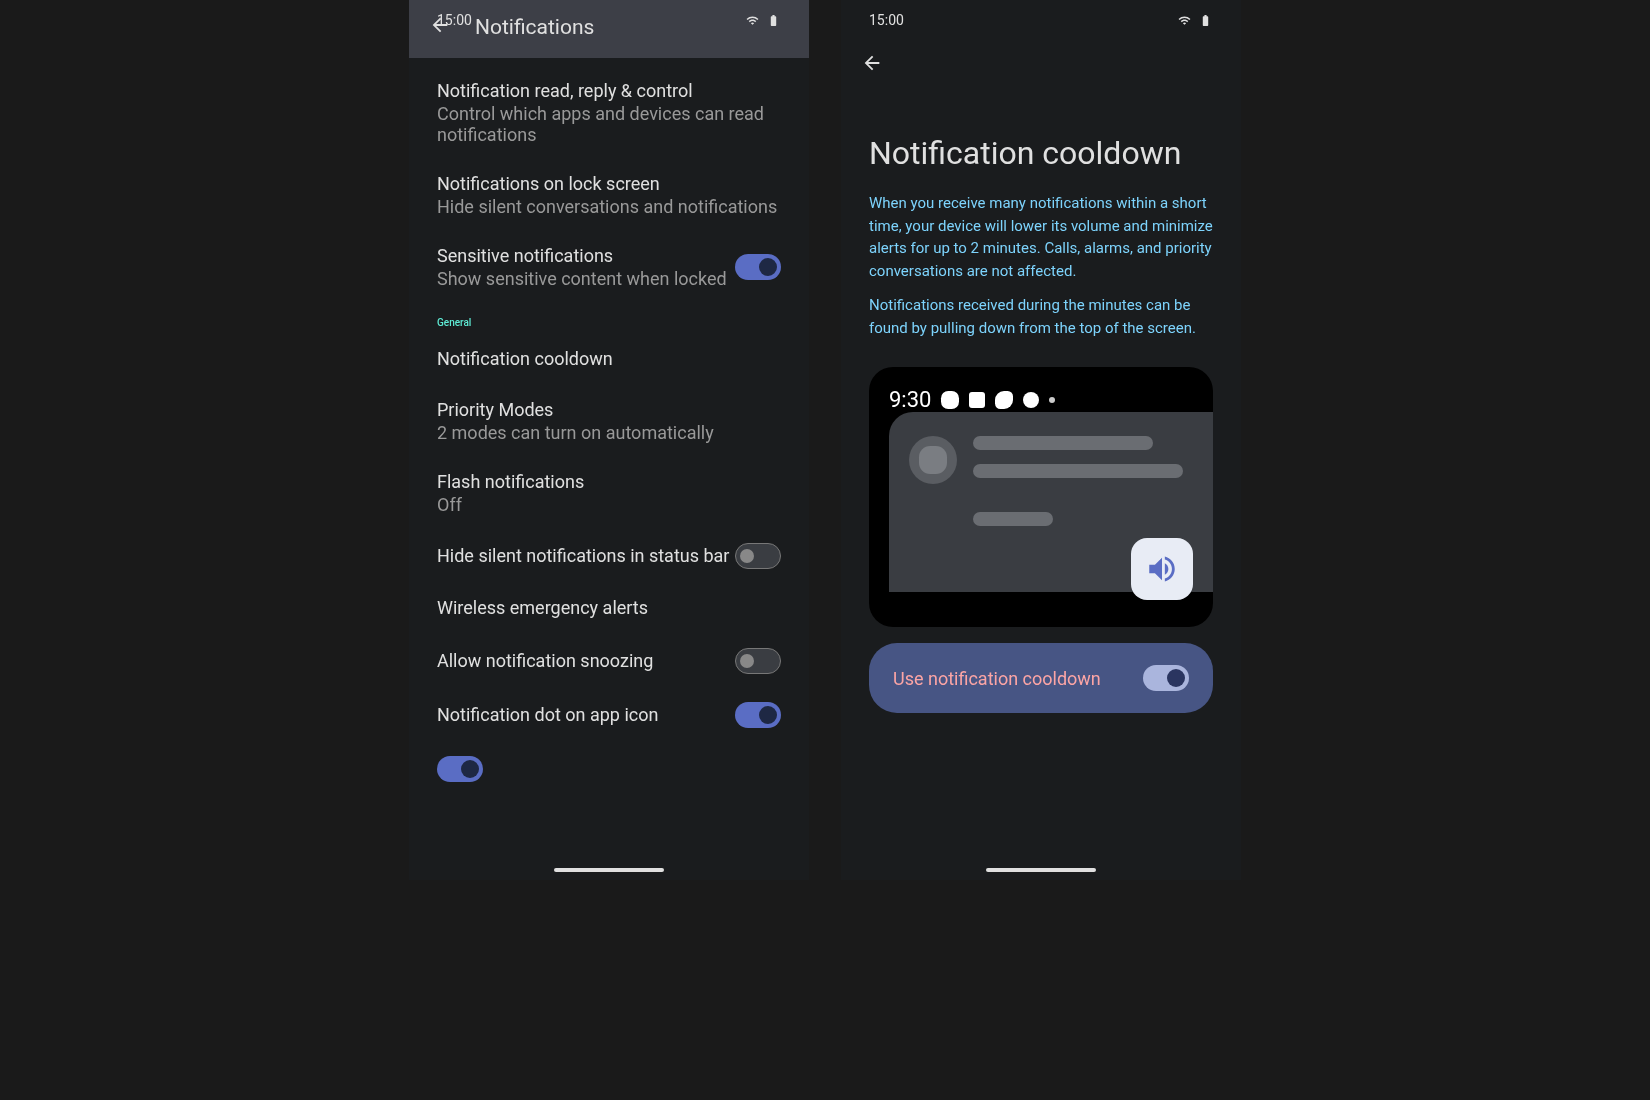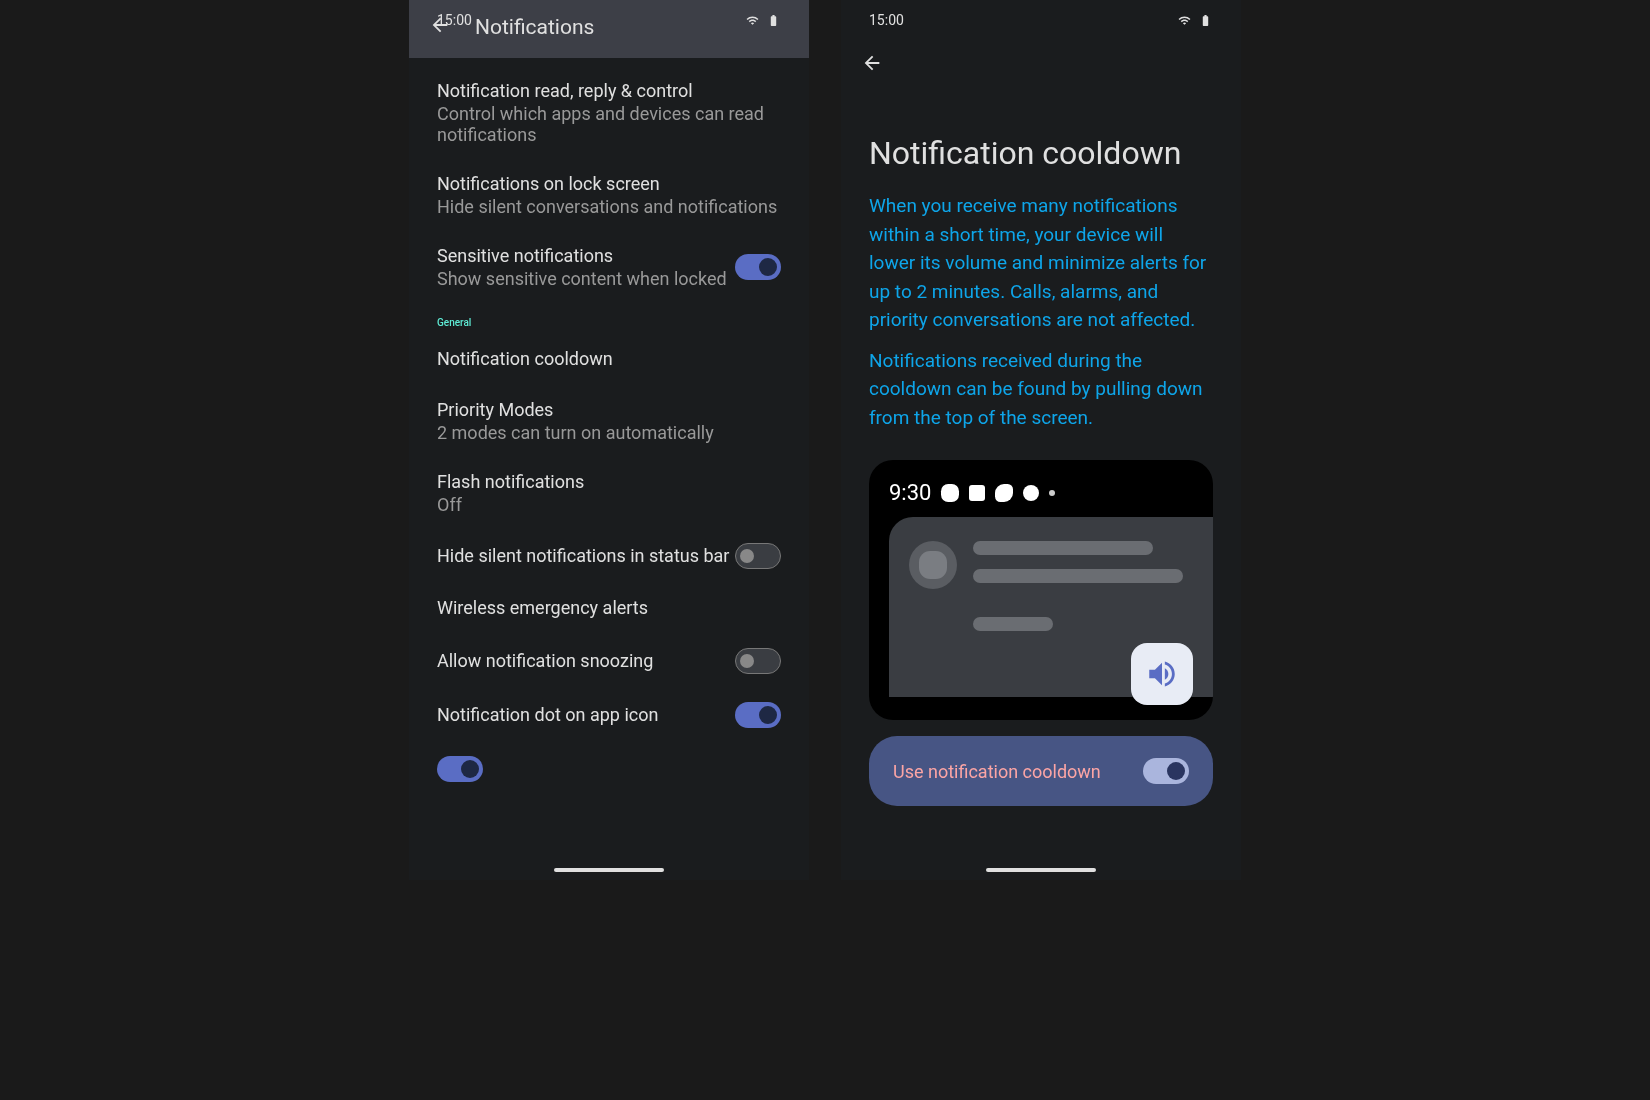--- a/index.html
+++ b/index.html
@@ -136,39 +136,39 @@
       border-radius: 2px;
     }
     
     .big-title {
       color: #e0e0e0;
       font-size: 32px;
       font-weight: 400;
       padding: 40px 28px 20px;
     }
     .description {
-      color: #0ea5e9;
-      font-size: 19px;
+      color: #7dd3fc;
+      font-size: 15px;
       line-height: 1.5;
       padding: 0 28px 12px;
     }
     .preview-card {
       margin: 16px 28px;
       background: #000;
       border-radius: 24px;
       padding: 20px 0 0 0;
       height: 260px;
       overflow: hidden;
       position: relative;
     }
     .preview-status {
       display: flex;
       align-items: center;
       gap: 10px;
-      padding: 0 20px 12px;
+      padding: 0 20px 0;
       color: #fff;
       font-size: 22px;
     }
     .preview-blob {
       width: 18px;
       height: 18px;
       background: #fff;
       border-radius: 40%;
     }
     .preview-square {
@@ -399,21 +399,21 @@
     <div class="header">
       <span class="back-arrow">
         <svg width="22" height="22" viewBox="0 0 24 24" fill="#e0e0e0">
             <path d="M20 11H7.83l5.59-5.59L12 4l-8 8 8 8 1.41-1.41L7.83 13H20v-2z"></path>
           </svg>
       </span>
     </div>
 
     <div class="big-title">Notification cooldown</div>
     <div class="description">When you receive many notifications within a short time, your device will lower its volume and minimize alerts for up to 2 minutes. Calls, alarms, and priority conversations are not affected.</div>
-    <div class="description">Notifications received during the cooldown can be found by pulling down from the top of the screen.</div>
+    <div class="description">Notifications received during the minutes can be found by pulling down from the top of the screen.</div>
 
     <div class="preview-card">
       <div class="preview-status">
         <span>9:30</span>
         <div class="preview-blob"></div>
         <div class="preview-square"></div>
         <div class="preview-splat"></div>
         <div class="preview-circle"></div>
         <div class="preview-dot"></div>
       </div>

